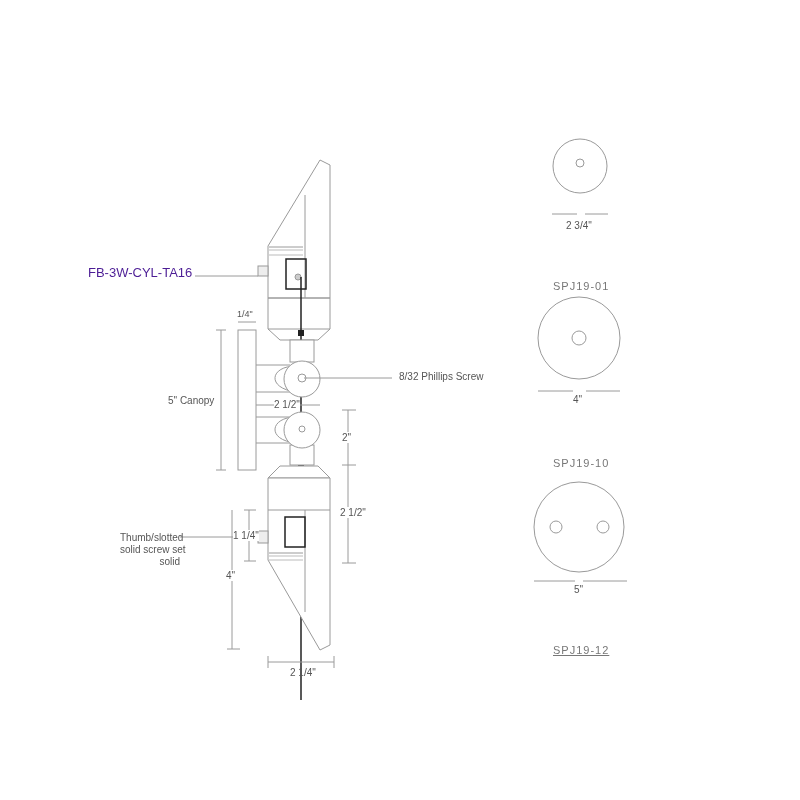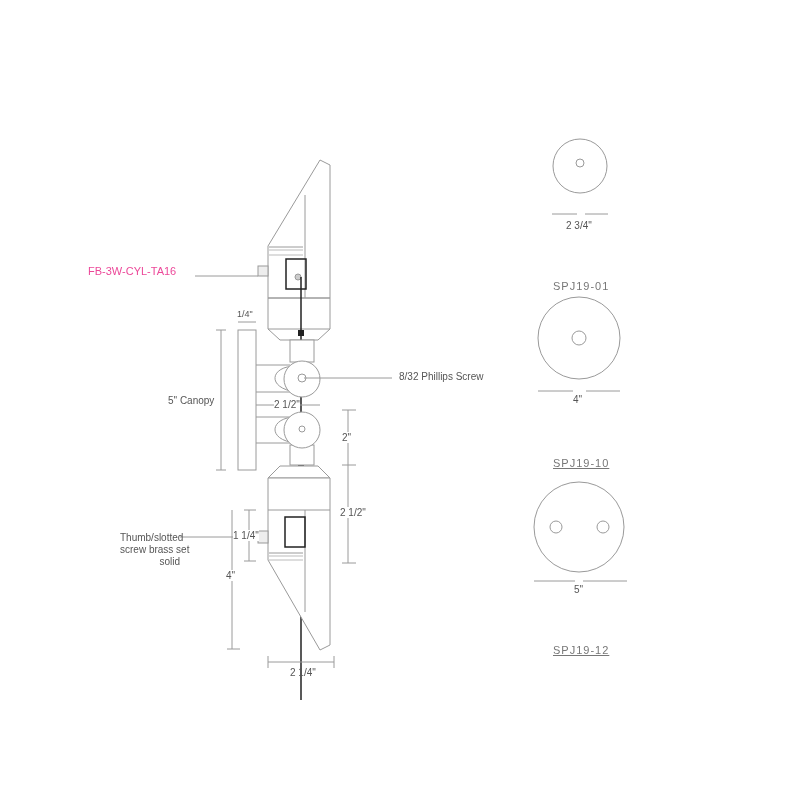--- a/index.html
+++ b/index.html
@@ -1,19 +1,19 @@
 <!DOCTYPE html>
 <html><head>
   <meta charset="utf-8">
   <style>
     html, body { margin: 0; padding: 0; background: #ffffff; }
     body { width: 800px; height: 800px; position: relative; overflow: hidden; font-family: "Liberation Sans", sans-serif; }
     svg { position: absolute; left: 0; top: 0; }
     .lbl { position: absolute; color: #555; font-size: 10px; white-space: nowrap; font-family: "Liberation Sans", sans-serif; }
-    .big { font-size: 11px; color: #ec4899; }
+    .big { font-size: 13px; color: #4c1d95; }
     .code { font-size: 11px; color: #777; letter-spacing: 1px; margin-top: 32px; }
     .center { text-align: right; }
   </style>
 </head>
 <body>
 
 <svg width="800" height="800" viewBox="0 0 800 800">
   <g fill="none" stroke="#9a9a9a" stroke-width="1">
 
     <g>
@@ -117,32 +117,32 @@
     </g>
   </g>
 </svg>
 
 <div class="lbl big" style="left:88px;top:265px;">FB-3W-CYL-TA16</div>
 <div class="lbl" style="left:399px;top:371px;">8/32 Phillips Screw</div>
 <div class="lbl" style="left:168px;top:395px;">5" Canopy</div>
 
 <div class="lbl center" style="left:120px;top:532px;width:60px;line-height:12px;">
   <div>Thumb/slotted</div>
-  <div>screw brass set</div>
+  <div>solid screw set</div>
   <div>solid</div>
 </div>
 
 <div class="lbl" style="left:237px;top:309px;font-size:9px;">1/4"</div>
 <div class="lbl" style="left:274px;top:399px;background:#fff;">2 1/2"</div>
 <div class="lbl" style="left:342px;top:432px;background:#fff;">2"</div>
 <div class="lbl" style="left:340px;top:507px;background:#fff;">2 1/2"</div>
 <div class="lbl" style="left:233px;top:530px;background:#fff;">1 1/4"</div>
 <div class="lbl" style="left:226px;top:570px;background:#fff;">4"</div>
 <div class="lbl" style="left:290px;top:667px;">2 1/4"</div>
 
 <div class="lbl" style="left:566px;top:220px;">2 3/4"</div>
 <div class="lbl code" style="left:553px;top:248px;">SPJ19-01</div>
 
 <div class="lbl" style="left:573px;top:394px;">4"</div>
-<div class="lbl code" style="left:553px;top:425px;text-decoration:underline;">SPJ19-10</div>
+<div class="lbl code" style="left:553px;top:425px;">SPJ19-10</div>
 
 <div class="lbl" style="left:574px;top:584px;">5"</div>
 <div class="lbl code" style="left:553px;top:612px;text-decoration:underline;">SPJ19-12</div>
 
 </body></html>

